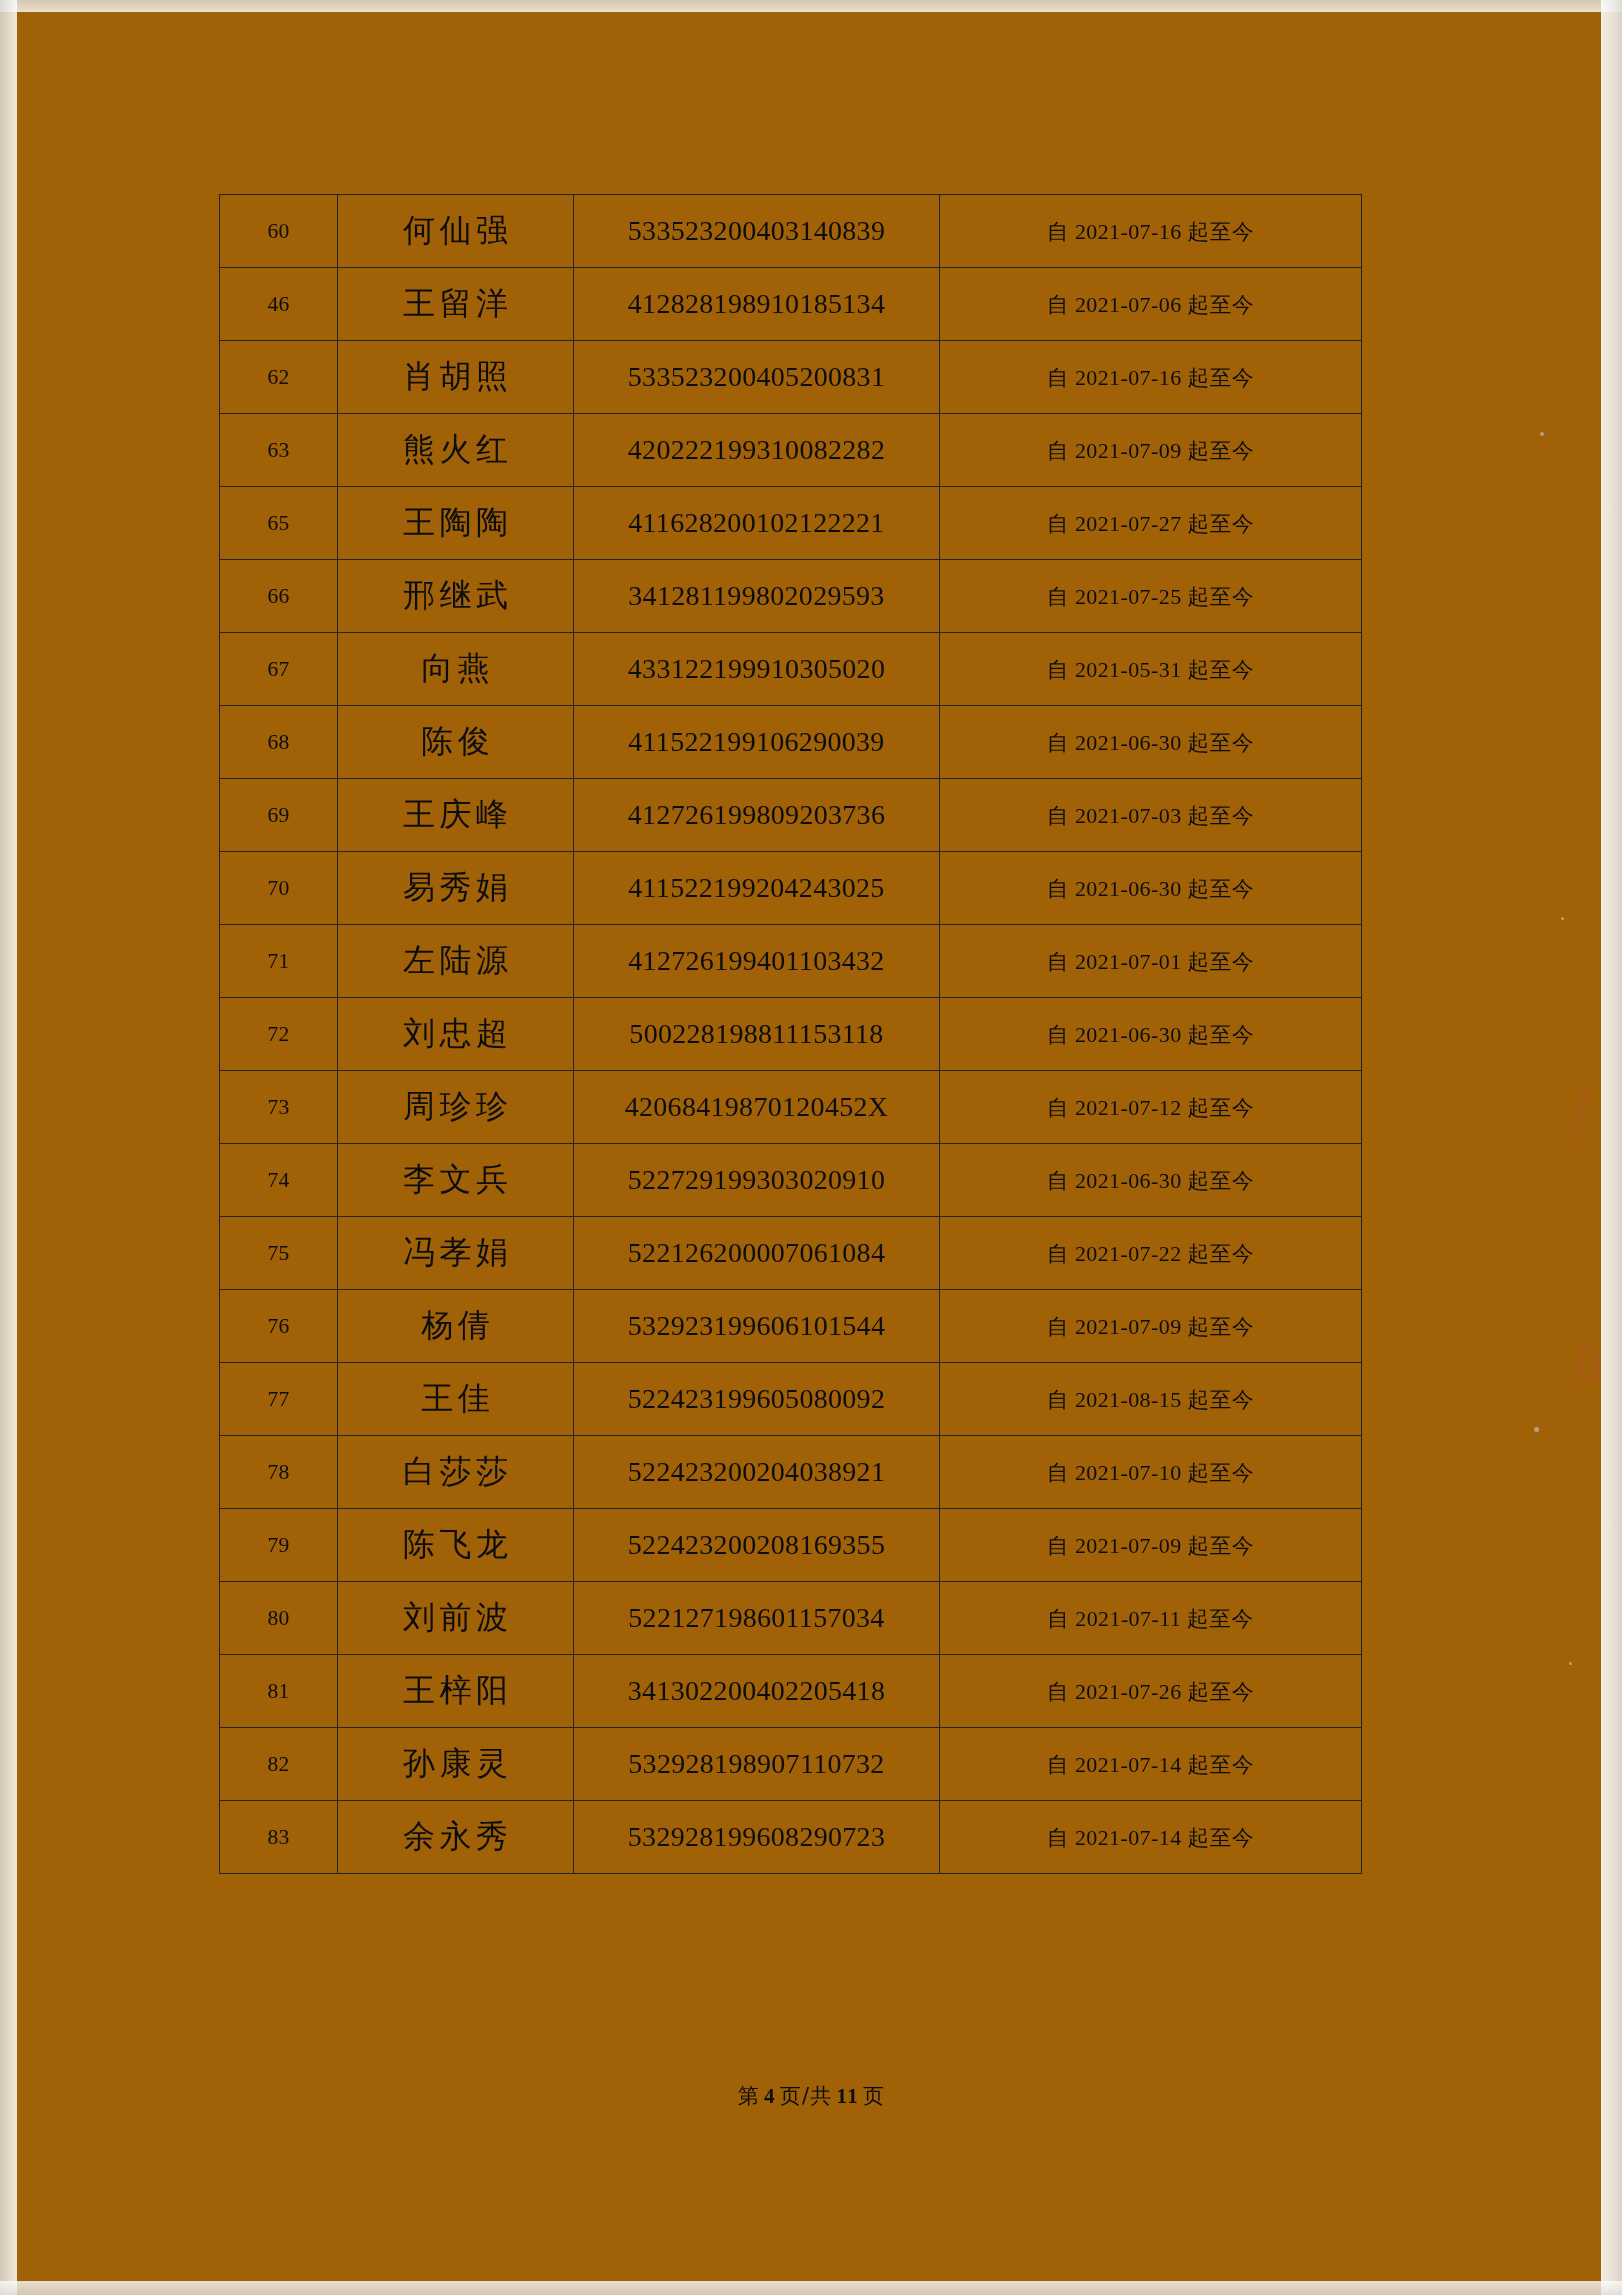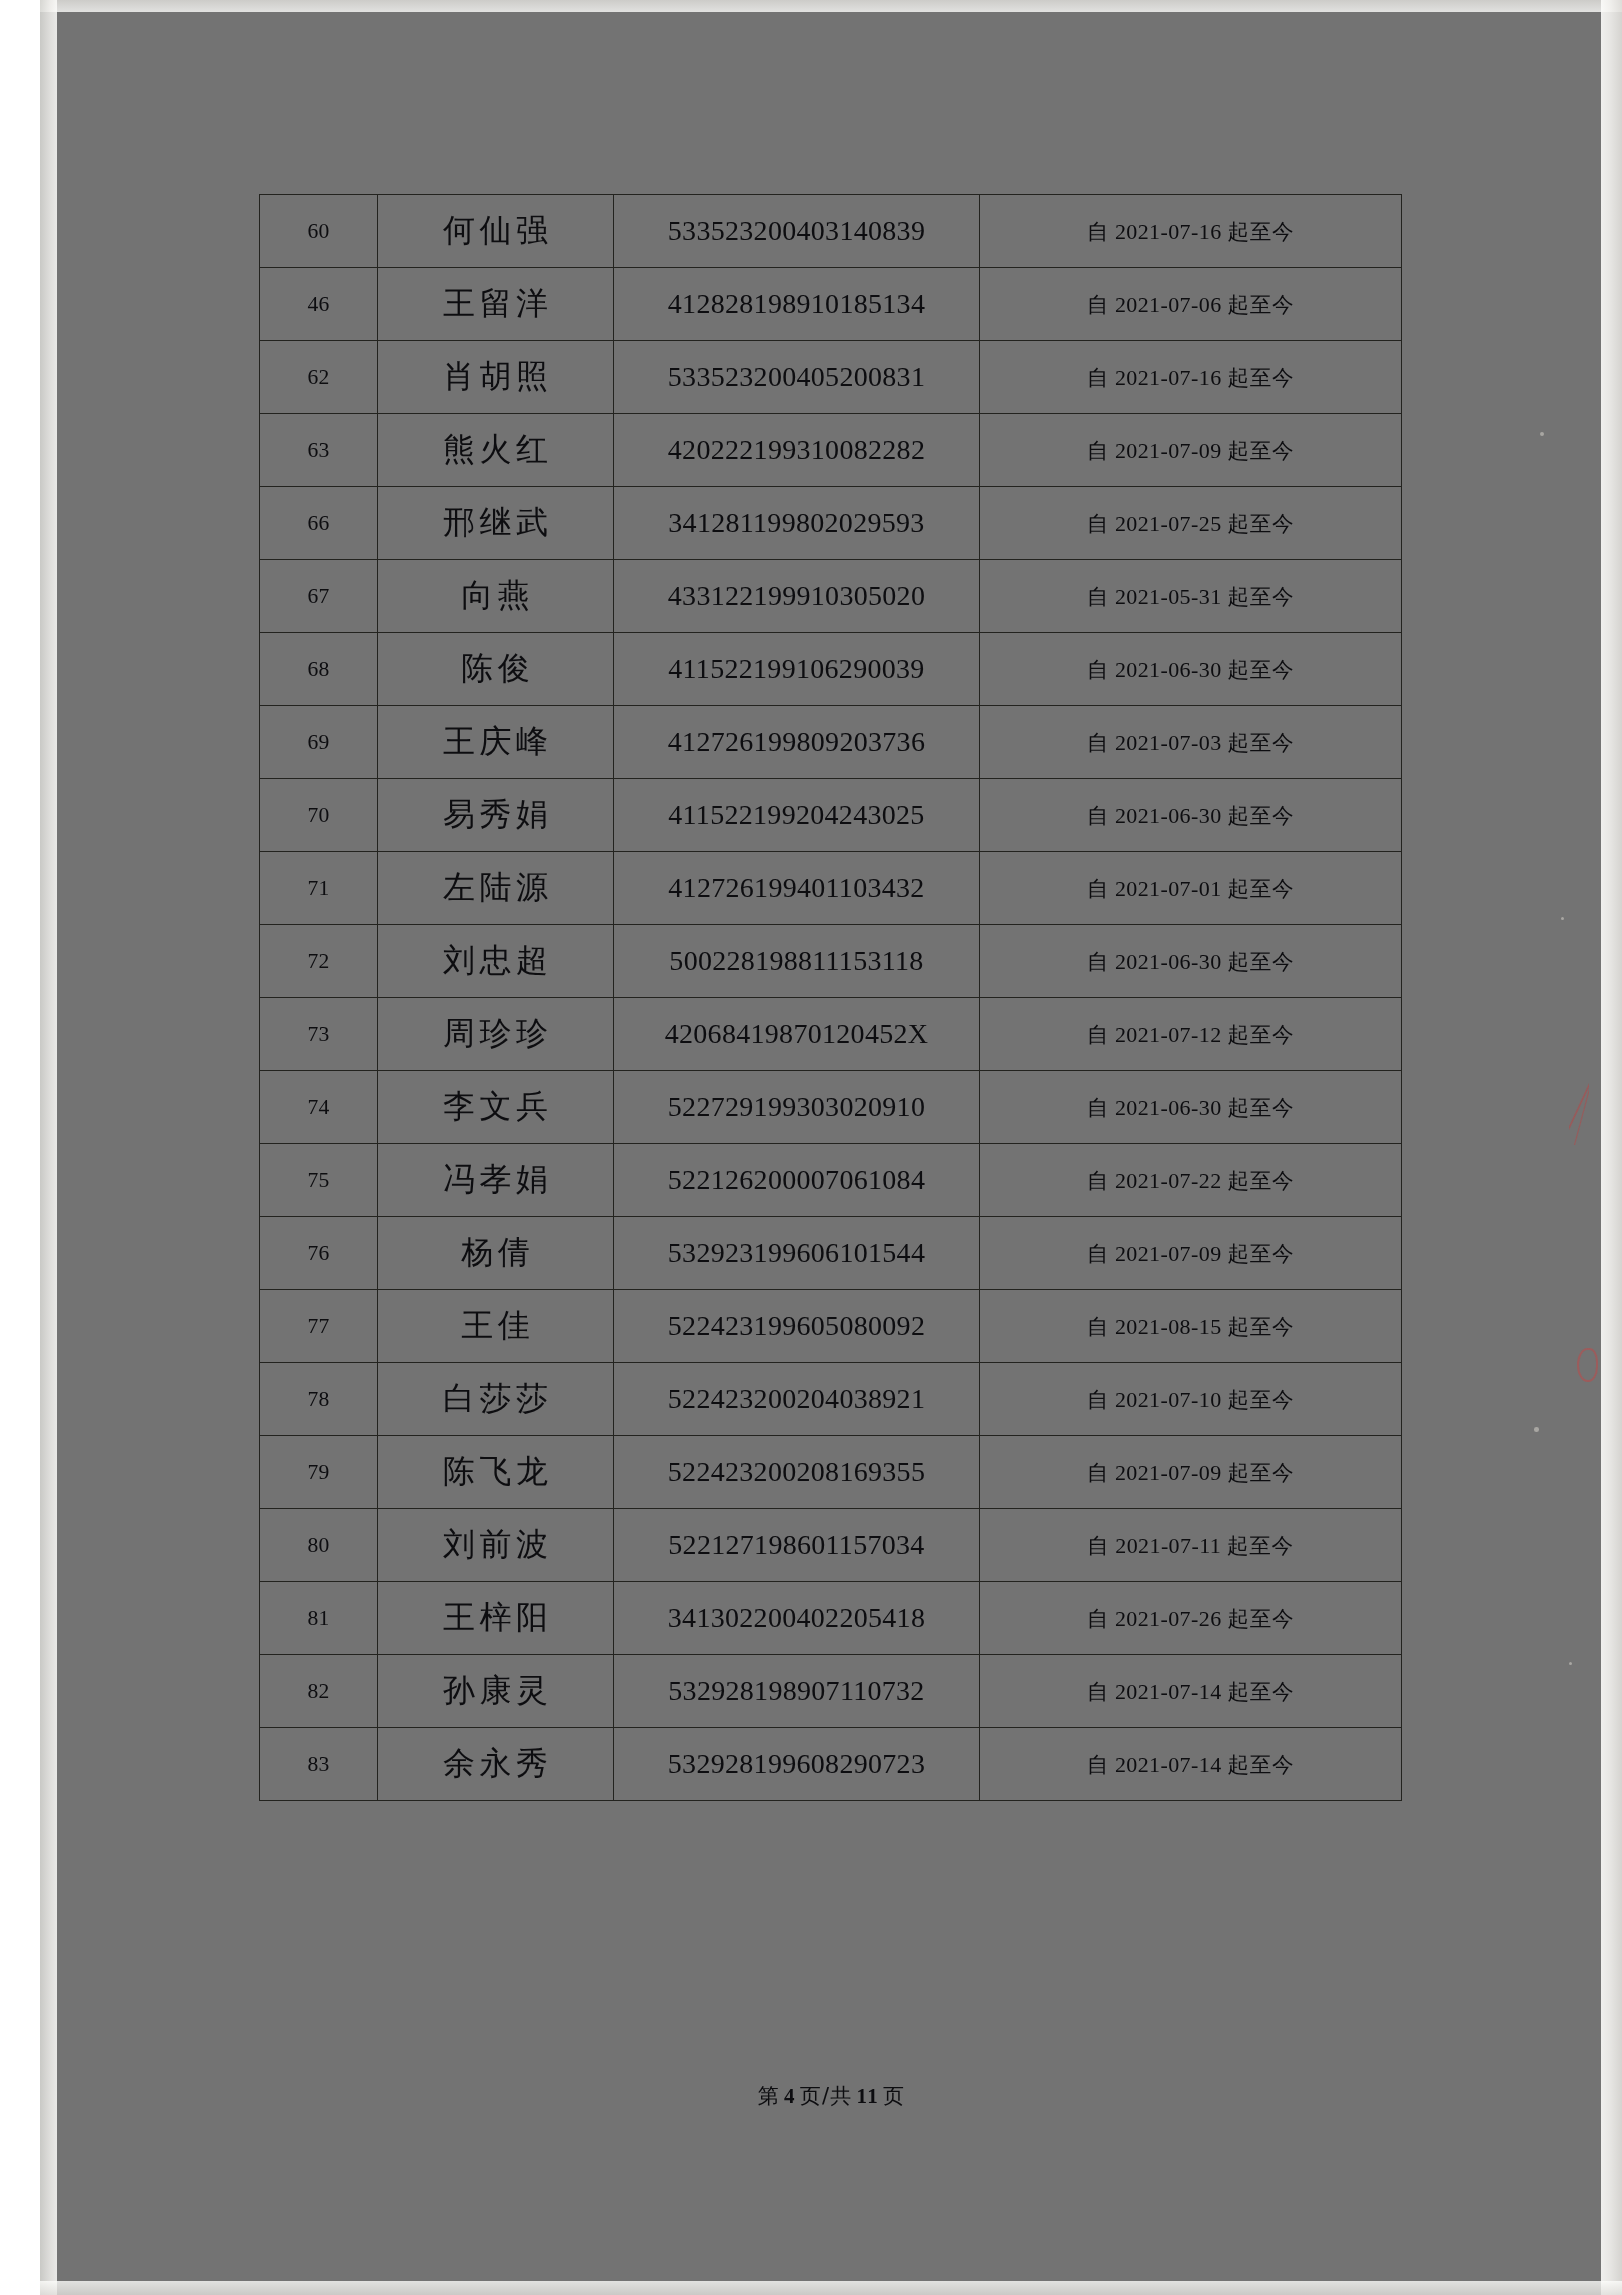--- a/index.html
+++ b/index.html
@@ -13,22 +13,21 @@
     position: relative;
     font-family: "Liberation Serif", serif;
     color: #0d0d10;
     overflow: hidden;
   }
 
   
   .page-sheet {
     position: absolute;
     inset: 0;
-    background: #737373;
-    margin-left: 40px;
+    background: #a16207;
   }
   .scan-edge-left {
     position: absolute;
     left: 0; top: 0; bottom: 0;
     width: 17px;
     background: linear-gradient(to right, #d8d8d4 0%, #f2f1ee 60%, #fdfdfb 100%);
     opacity: .85;
   }
   .scan-edge-right {
     position: absolute;
@@ -194,20 +193,26 @@
             <td class="cell-id">533523200405200831</td>
             <td class="cell-period"><span class="cn">自</span> <span>2021-07-16</span> <span class="cn">起至今</span></td>
           </tr>
           <tr>
             <td class="cell-idx">63</td>
             <td class="cell-name">熊火红</td>
             <td class="cell-id">420222199310082282</td>
             <td class="cell-period"><span class="cn">自</span> <span>2021-07-09</span> <span class="cn">起至今</span></td>
           </tr>
           <tr>
+            <td class="cell-idx">65</td>
+            <td class="cell-name">王陶陶</td>
+            <td class="cell-id">411628200102122221</td>
+            <td class="cell-period"><span class="cn">自</span> <span>2021-07-27</span> <span class="cn">起至今</span></td>
+          </tr>
+          <tr>
             <td class="cell-idx">66</td>
             <td class="cell-name">邢继武</td>
             <td class="cell-id">341281199802029593</td>
             <td class="cell-period"><span class="cn">自</span> <span>2021-07-25</span> <span class="cn">起至今</span></td>
           </tr>
           <tr>
             <td class="cell-idx">67</td>
             <td class="cell-name">向燕</td>
             <td class="cell-id">433122199910305020</td>
             <td class="cell-period"><span class="cn">自</span> <span>2021-05-31</span> <span class="cn">起至今</span></td>

